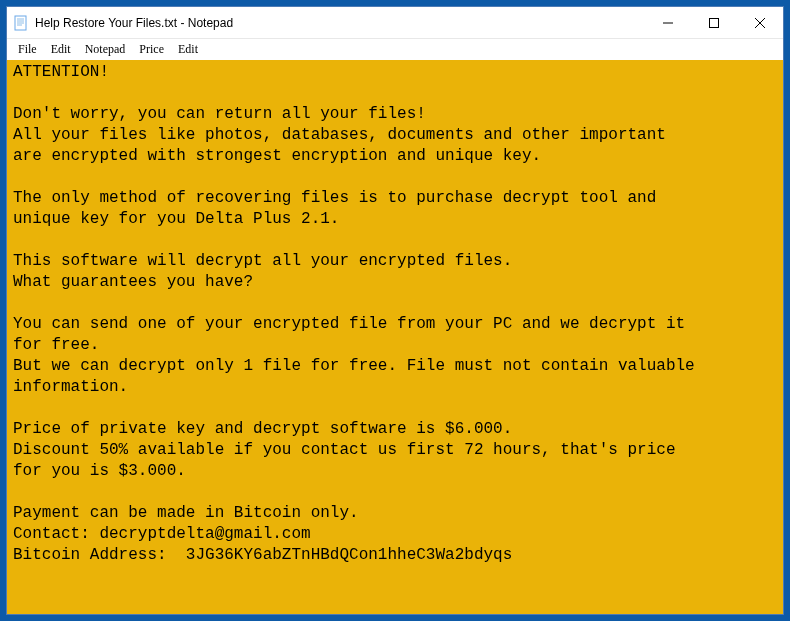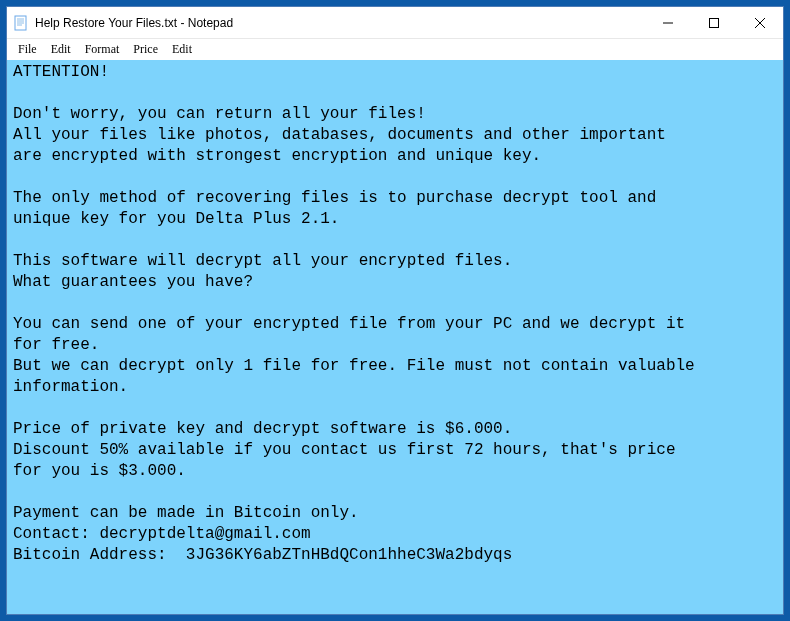--- a/index.html
+++ b/index.html
@@ -69,21 +69,21 @@
       font-size: 12px;
       color: #000;
     }
     .menu-item {
       padding: 2px 7px;
       cursor: default;
       font-family: Liberation Serif, serif;
     }
     .content {
       flex: 1;
-      background: #7dd3fc;
+      background: #eab308;
       padding: 2px 6px;
       font-family: Consolas, "Courier New", monospace;
       font-size: 16px;
       line-height: 21px;
       color: #000;
       white-space: pre-wrap;
       overflow: hidden;
       position: relative;
     }
   </style>
@@ -117,21 +117,21 @@
         <svg width="10" height="10" viewBox="0 0 10 10">
             <line x1="0" y1="0" x2="10" y2="10" stroke="#000" stroke-width="1"></line>
             <line x1="10" y1="0" x2="0" y2="10" stroke="#000" stroke-width="1"></line>
           </svg>
       </button>
     </div>
   </div>
   <div class="menubar">
     <span class="menu-item">File</span>
     <span class="menu-item">Edit</span>
-    <span class="menu-item">Format</span>
+    <span class="menu-item">Notepad</span>
     <span class="menu-item">Price</span>
     <span class="menu-item">Edit</span>
   </div>
   <div class="content">ATTENTION!
 
 Don't worry, you can return all your files!
 All your files like photos, databases, documents and other important
 are encrypted with strongest encryption and unique key.
 
 The only method of recovering files is to purchase decrypt tool and

